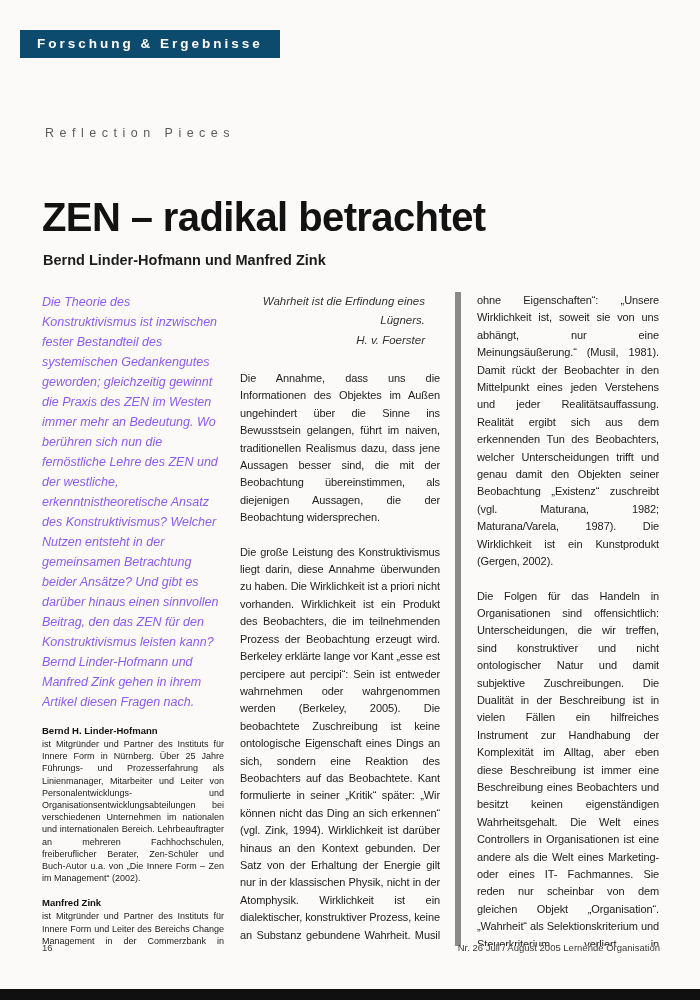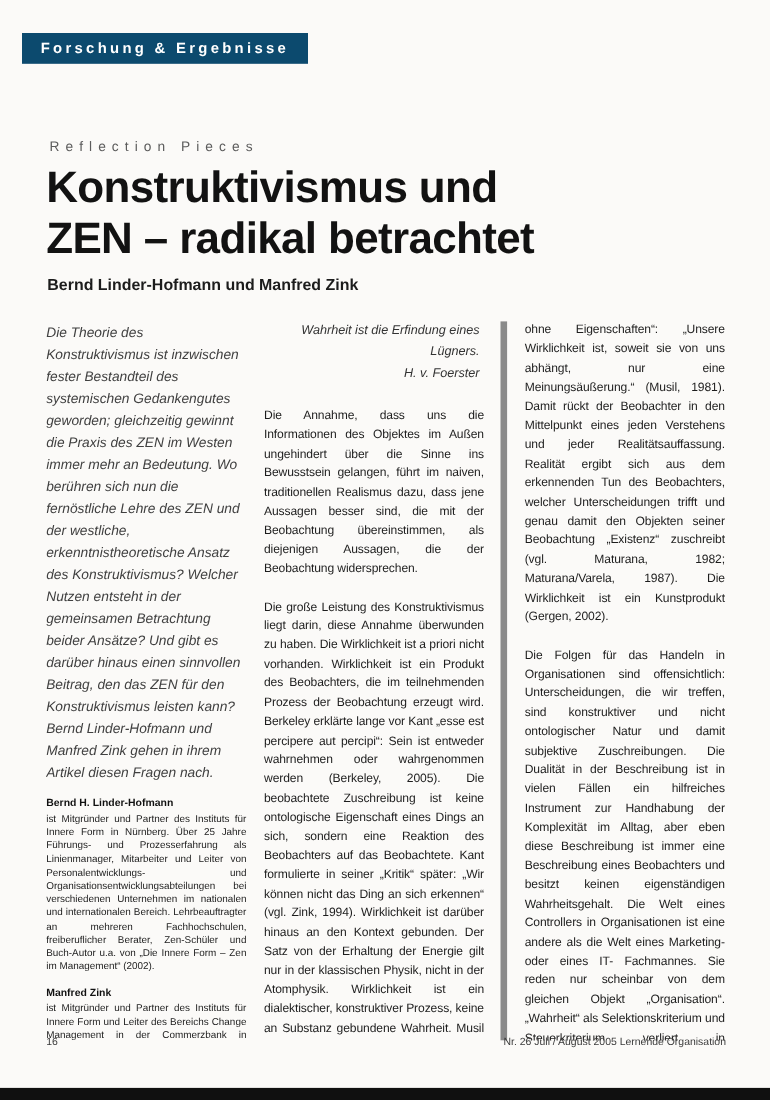--- a/index.html
+++ b/index.html
@@ -41,34 +41,34 @@
     position:absolute; left:42px; top:292px; width:618px; height:654px;
     display:flex; align-items:stretch; overflow:hidden;
   }
   .col1 { width:182px; }
   .col2 { width:200px; margin-left:16px; }
   .col3 { width:204px; margin-left:15px; padding-left:16px;
           border-left:6px solid #b91c1c; }
 
   .intro {
     font-style:italic; font-size:12.5px; line-height:20px;
-    color:#404040;
+    color:#8b5cf6;
   }
 
   .bio { margin-top:13px; }
   .bio-name { font-size:9.5px; font-weight:700; margin-bottom:2px; color:#111; }
   .bio-text { font-size:9px; line-height:12.2px; text-align:justify; color:#222; }
 
   .section-heading {
     font-size:14px; line-height:18px; font-weight:700;
     margin:2px 0 10px 0; color:#141414;
   }
   .quote {
     font-style:italic; font-size:11.5px; line-height:19px;
-    text-align:right; color:#333; margin:0 4px 20px 0;
+    text-align:right; color:#333; margin:0 15px 20px 0;
   }
   .quote-attr { margin-top:1px; }
 
   .body-par {
     font-size:11px; line-height:17.4px; text-align:justify;
     letter-spacing:-0.1px; color:#1d1d1d;
     margin-bottom:17px;
     hyphens:auto; -webkit-hyphens:auto;
   }
 
@@ -88,21 +88,21 @@
 
 <div class="page">
 
   <div class="banner" style="background: #0c4a6e;">
     <span>Forschung &amp; Ergebnisse</span>
   </div>
 
   <div class="kicker">Reflection Pieces</div>
 
   <h1 class="title">
-    <span>Konstruktivismus und</span><br>
+    <br>
     <span>ZEN – radikal betrachtet</span>
   </h1>
 
   <div class="byline">Bernd Linder-Hofmann und Manfred Zink</div>
 
   <div class="columns">
 
     <div class="col1">
       <p class="intro">Die Theorie des Konstruktivismus ist inzwischen fester Bestandteil des systemischen Gedankengutes geworden; gleichzeitig gewinnt die Praxis des ZEN im Westen immer mehr an Bedeutung. Wo berühren sich nun die fernöstliche Lehre des ZEN und der westliche, erkenntnistheoretische Ansatz des Konstruktivismus? Welcher Nutzen entsteht in der gemeinsamen Betrachtung beider Ansätze? Und gibt es darüber hinaus einen sinnvollen Beitrag, den das ZEN für den Konstruktivismus leisten kann? Bernd Linder-Hofmann und Manfred Zink gehen in ihrem Artikel diesen Fragen nach.</p>
 

